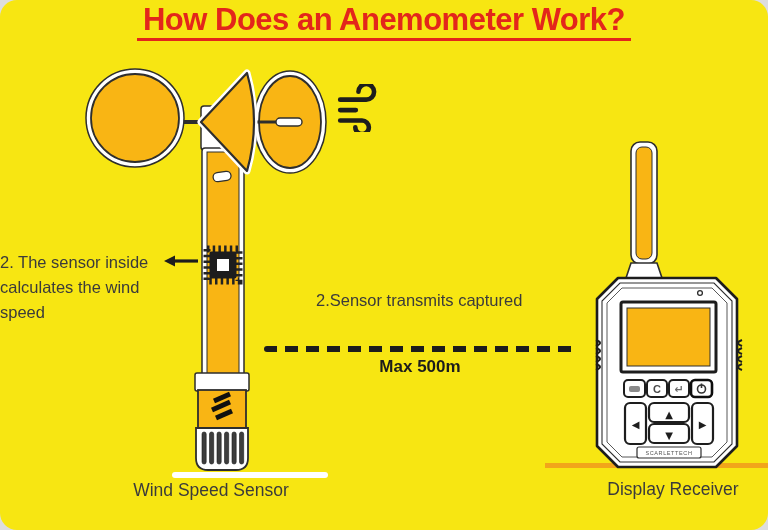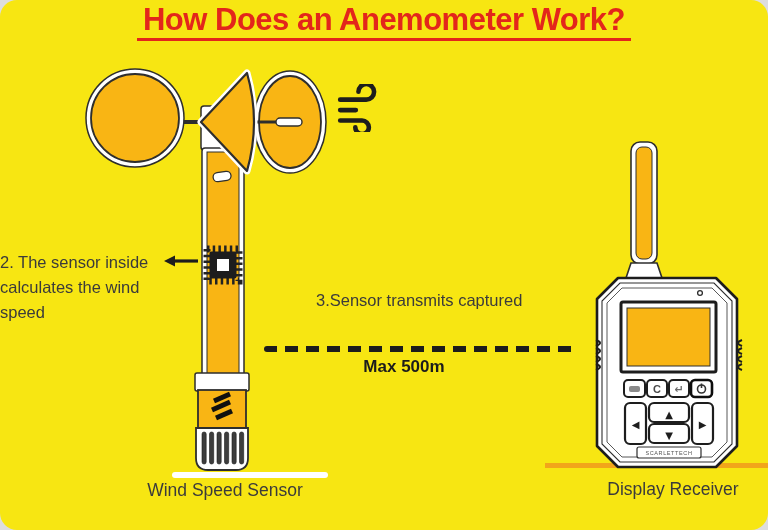--- a/index.html
+++ b/index.html
@@ -127,24 +127,24 @@
     <div>2. The sensor inside</div>
     <div>calculates the  wind</div>
     <div>speed</div>
   </div>
   <svg class="abs" style="left:162px;top:253px;" width="38" height="16" viewBox="0 0 38 16">
     <line x1="36" y1="8" x2="9" y2="8" stroke="#1d1d1d" stroke-width="3.2"></line>
     <polygon points="2,8 13,2.5 13,13.5" fill="#1d1d1d"></polygon>
   </svg>
 
   <div class="abs note" style="left:316px;top:289px;width:230px;">
-    <div>3.Sensor transmits captured</div>
+    <div>2.Sensor transmits captured</div>
   </div>
   <div class="abs dashed-line" style="left:264px;top:346px;width:312px;"></div>
-  <div class="abs max-label" style="left:248px;top:357px;width:312px;">Max 500m</div>
+  <div class="abs max-label" style="left:264px;top:357px;width:312px;">Max 500m</div>
 
   <div class="abs orange-bar" style="left:545px;top:463px;width:223px;height:5px;z-index:1;"></div>
 
   <svg class="abs" style="left:585px;top:140px;z-index:2;" width="170" height="330" viewBox="0 0 170 330">
 
     <g>
       <rect x="46" y="2" width="26" height="122" rx="9" class="f-white s-dark" stroke-width="1.6"></rect>
       <rect x="51" y="7" width="16" height="112" rx="6" class="f-amber s-dark" stroke-width="1"></rect>
       <path d="M41,138 L46,123 H72 L77,138 Z" class="f-white s-dark" stroke-width="1.6"></path>
     </g>
@@ -199,16 +199,16 @@
       <rect x="64" y="284" width="40" height="19" rx="5" fill="#ffffff" stroke="#1d1d1d" stroke-width="2.2"></rect>
       <text x="84" y="299" font-size="10" fill="#1d1d1d" text-anchor="middle" class="tri">▼</text>
     </g>
 
     <g>
       <rect x="52" y="307" width="64" height="11" rx="2" fill="#ffffff" stroke="#2E2E2E" stroke-width="1.2"></rect>
       <text x="84" y="315" font-size="5.5" fill="#555" text-anchor="middle" letter-spacing="0.6">SCARLETTECH</text>
     </g>
   </svg>
 
-  <div class="abs caption" style="left:95px;top:480px;width:260px;">Wind Speed Sensor</div>
+  <div class="abs caption" style="left:81px;top:480px;width:260px;">Wind Speed Sensor</div>
   <div class="abs caption" style="left:573px;top:479px;width:200px;">Display Receiver</div>
 
 </div>
 
 </body></html>

